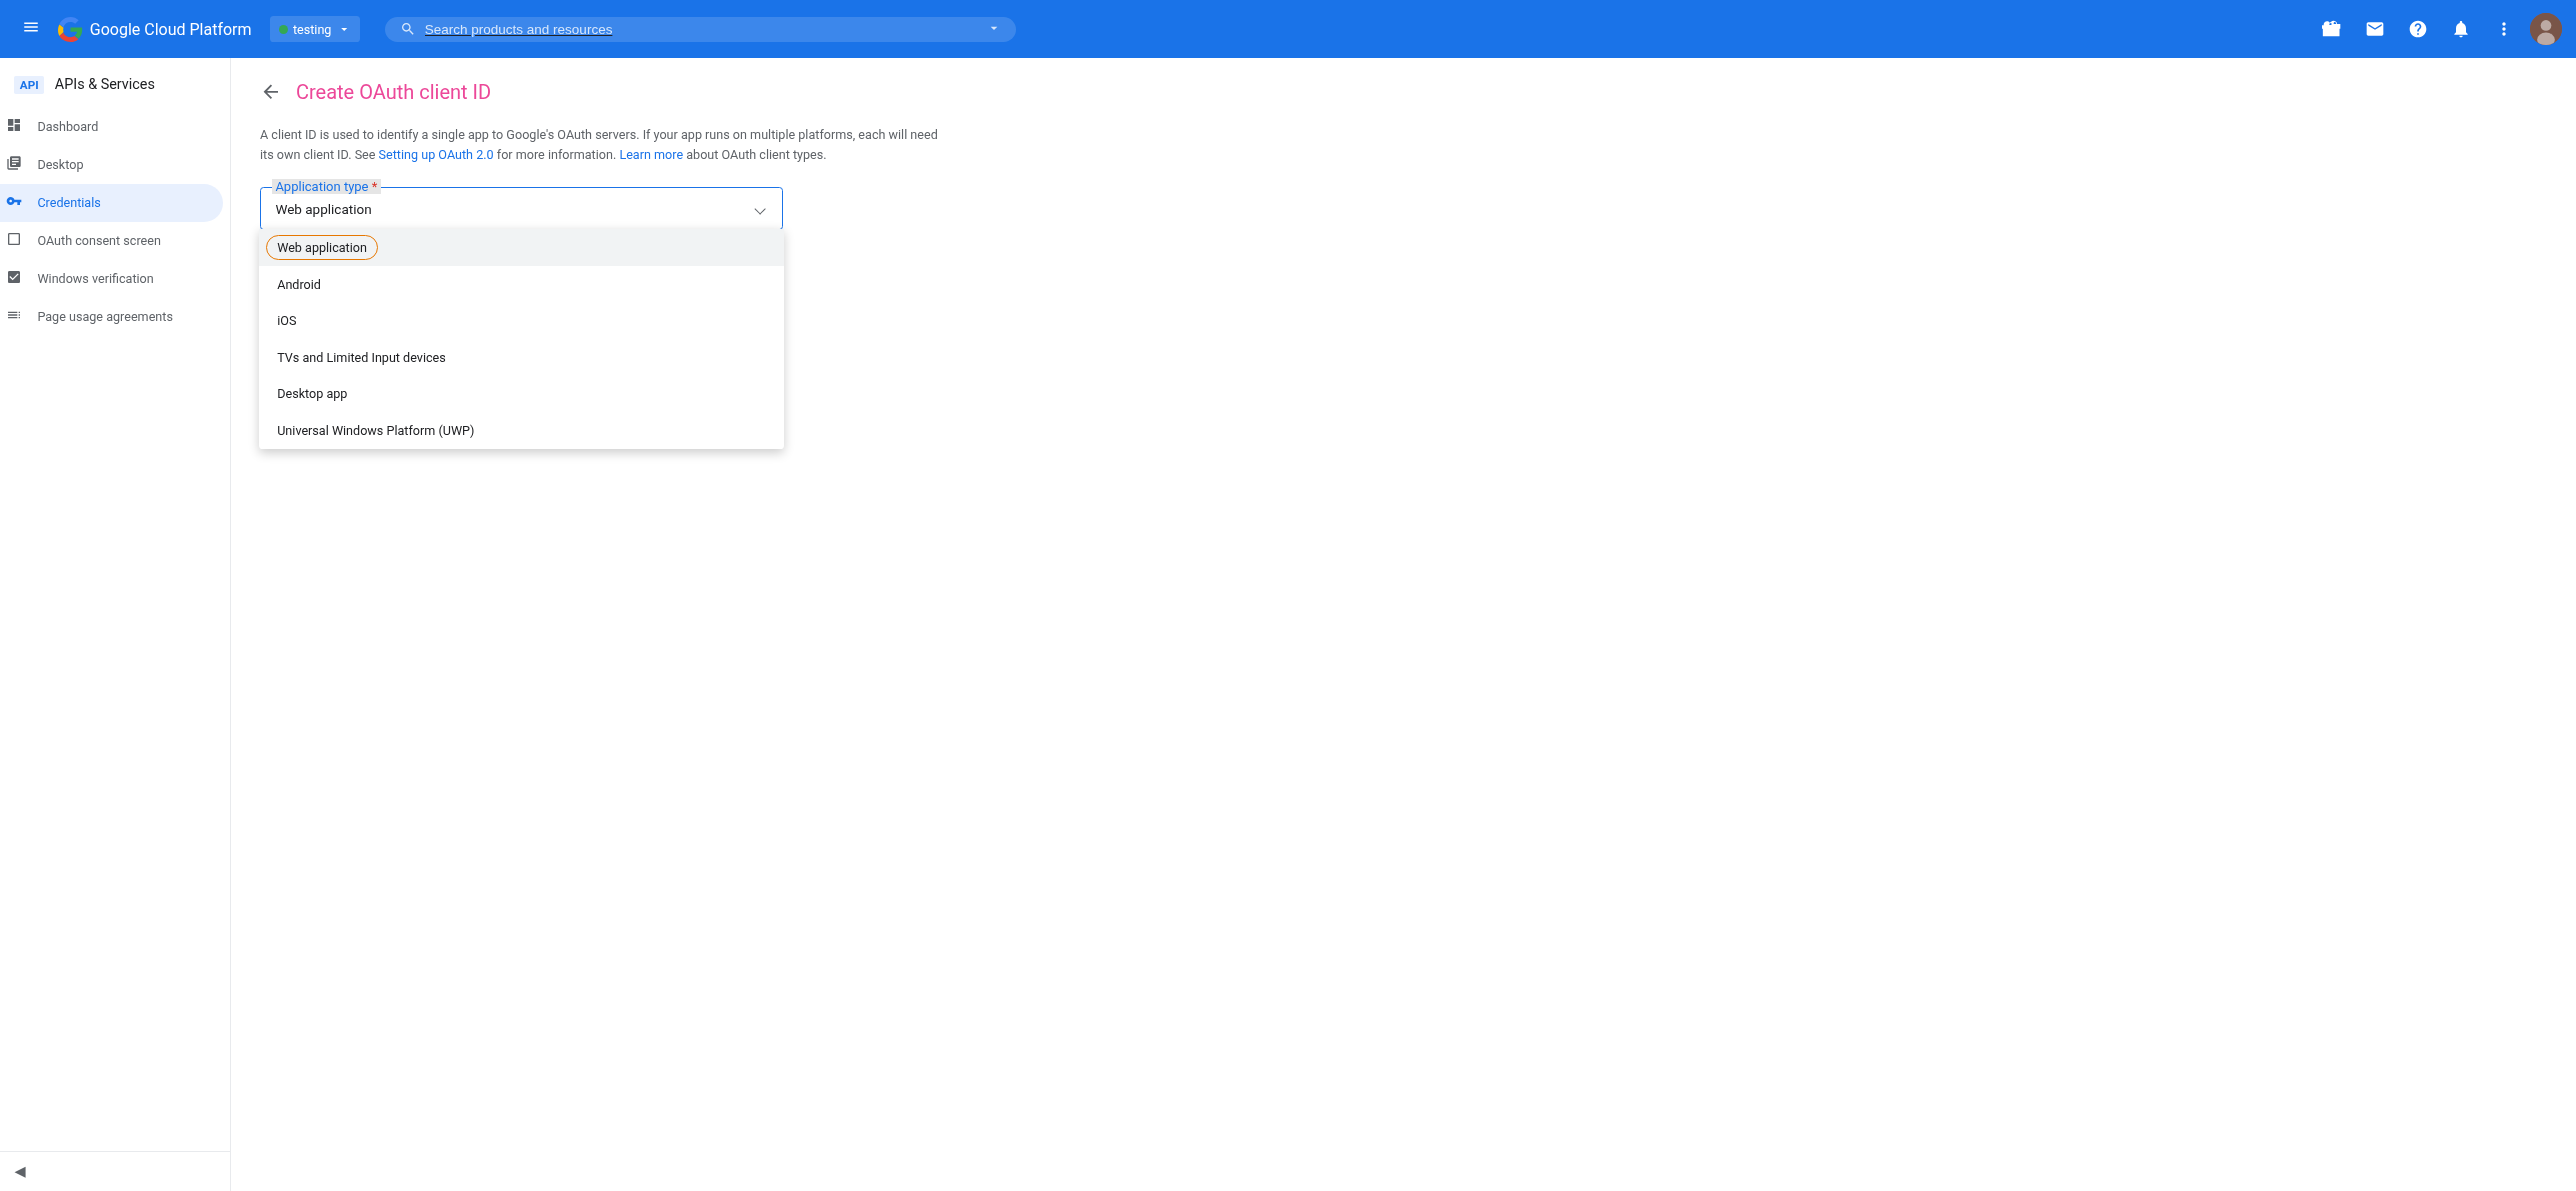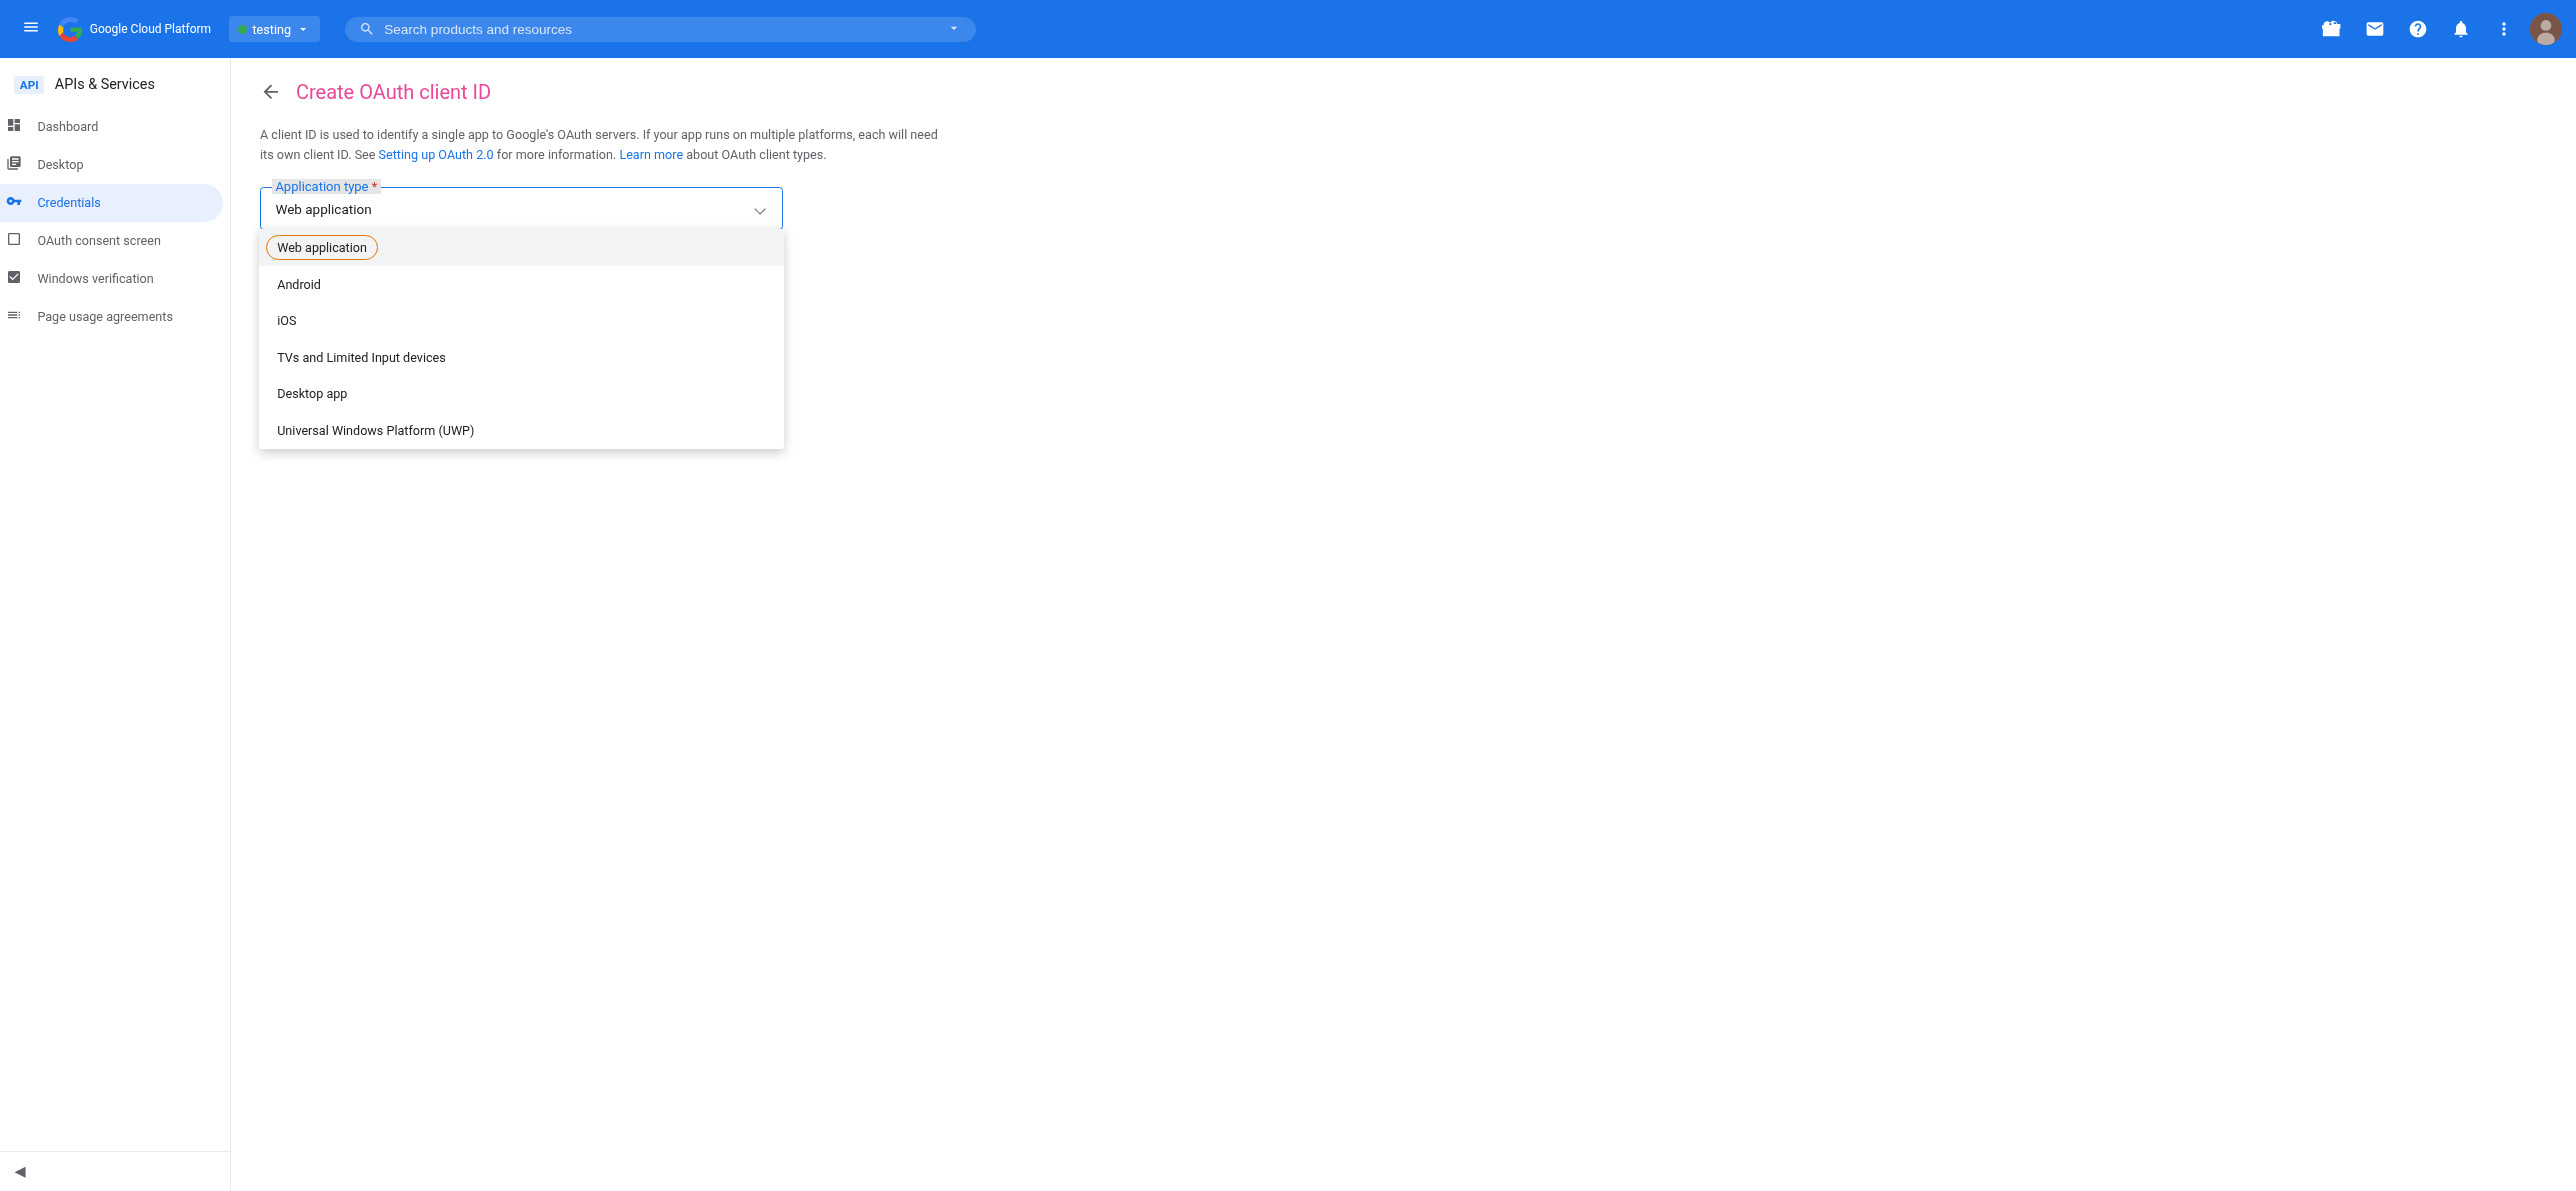--- a/index.html
+++ b/index.html
@@ -21,21 +21,21 @@
       color: #fff;
       font-size: 18px;
       cursor: pointer;
       padding: 7.2px;
     }
     .topnav-logo {
       display: flex;
       align-items: center;
       gap: 7.2px;
       color: #fff;
-      font-size: 12px;
+      font-size: 16px;
       font-weight: 400;
       white-space: nowrap;
     }
     .topnav-logo-icon {
       width: 25px;
       height: 25px;
     }
     .topnav-project {
       display: flex;
       align-items: center;
@@ -56,20 +56,21 @@
     .topnav-search {
       flex: 1;
       display: flex;
       align-items: center;
       background: rgba(255,255,255,0.15);
       border-radius: 21.6px;
       padding: 0 14.4px;
       height: 25px;
       max-width: 631px;
       margin: 0 14.4px;
+      text-decoration: underline;
     }
     .topnav-search input {
       background: transparent;
       border: none;
       outline: none;
       color: #fff;
       font-size: 13.5px;
       flex: 1;
       margin-left: 9px;
     }

